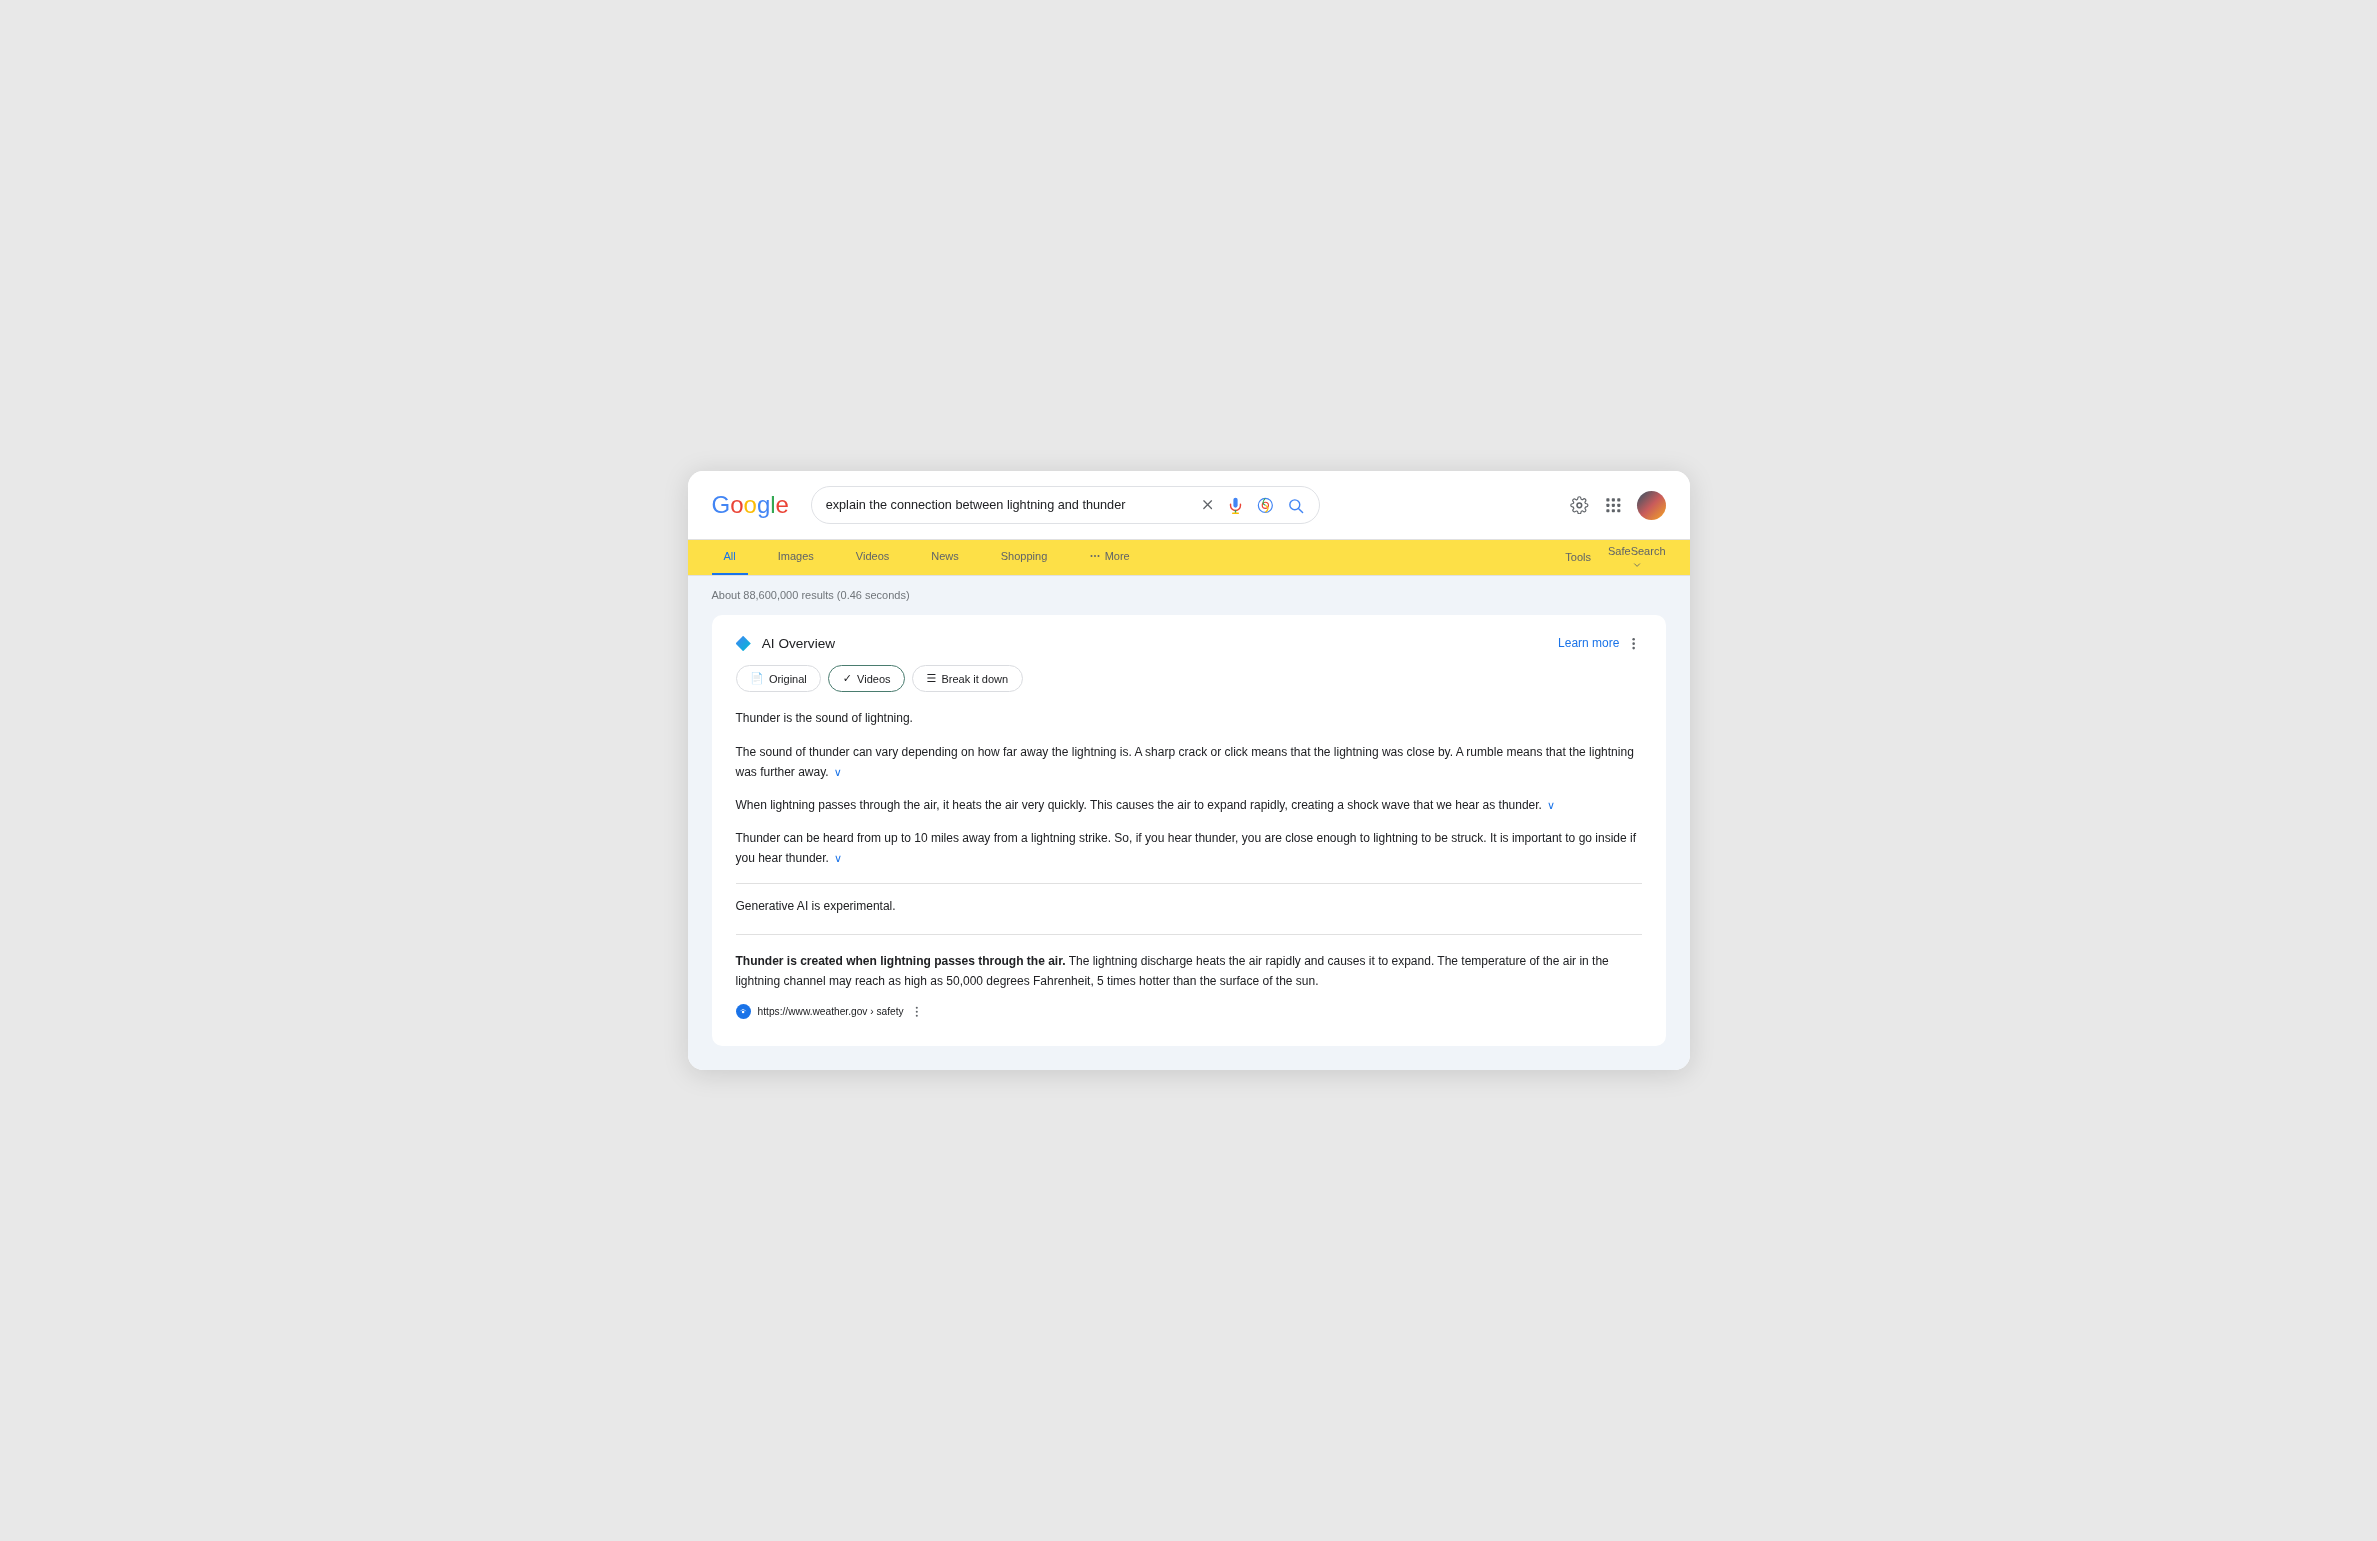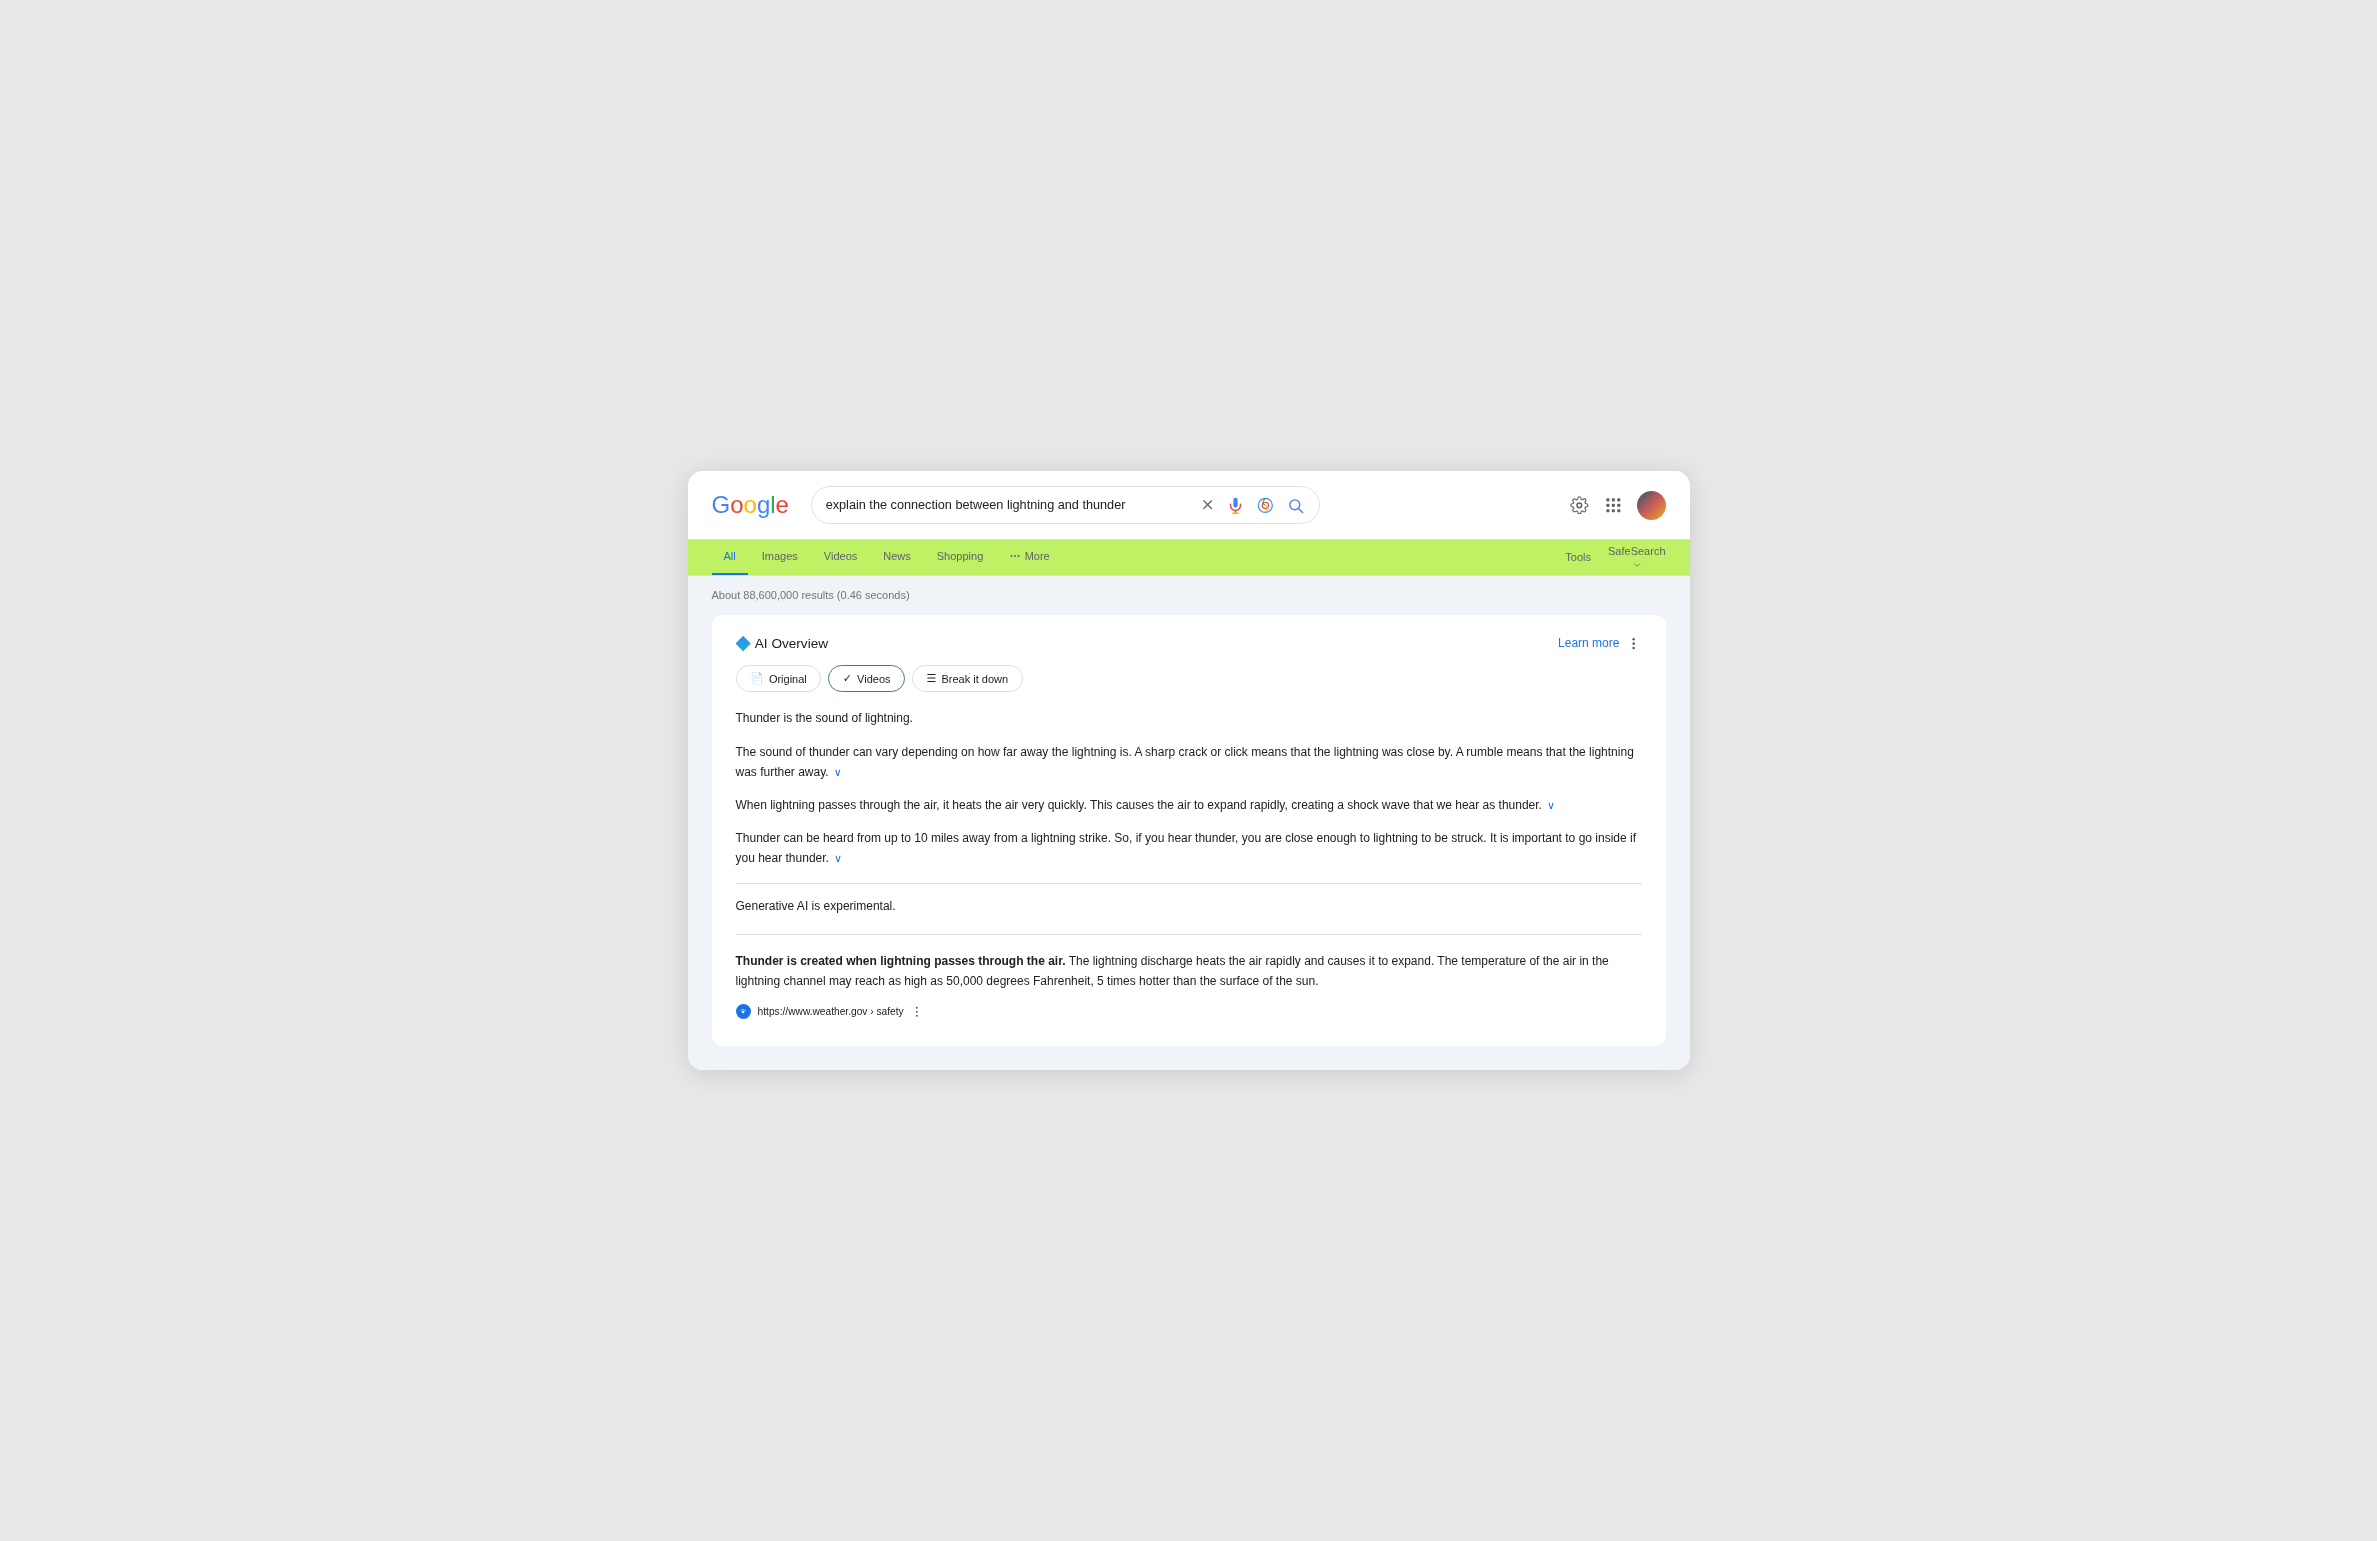--- a/index.html
+++ b/index.html
@@ -91,22 +91,22 @@
       align-items: center;
       justify-content: center;
       overflow: hidden;
     }
     
     .nav-tabs {
       display: flex;
       align-items: center;
       padding: 0 24px;
       border-bottom: 0.8px solid #e0e0e0;
-      background: #bef264;
-      gap: 2px;
+      background: #fde047;
+      gap: 18px;
     }
     .nav-tab {
       padding: 10.2px 12px;
       font-size: 11px;
       color: #5f6368;
       cursor: pointer;
       border-bottom: 2.5px solid transparent;
       display: flex;
       align-items: center;
       gap: 4.2px;
@@ -158,21 +158,21 @@
     }
     .ai-header {
       display: flex;
       align-items: center;
       justify-content: space-between;
       margin-bottom: 13.6px;
     }
     .ai-title {
       display: flex;
       align-items: center;
-      gap: 4px;
+      gap: 11px;
       font-size: 13.6px;
       font-weight: 500;
       color: #202124;
     }
     .ai-diamond {
       width: 15.3px;
       height: 15.3px;
       background: linear-gradient(135deg, #4285F4, #00BCD4);
       clip-path: polygon(50% 0%, 100% 50%, 50% 100%, 0% 50%);
       display: inline-block;

